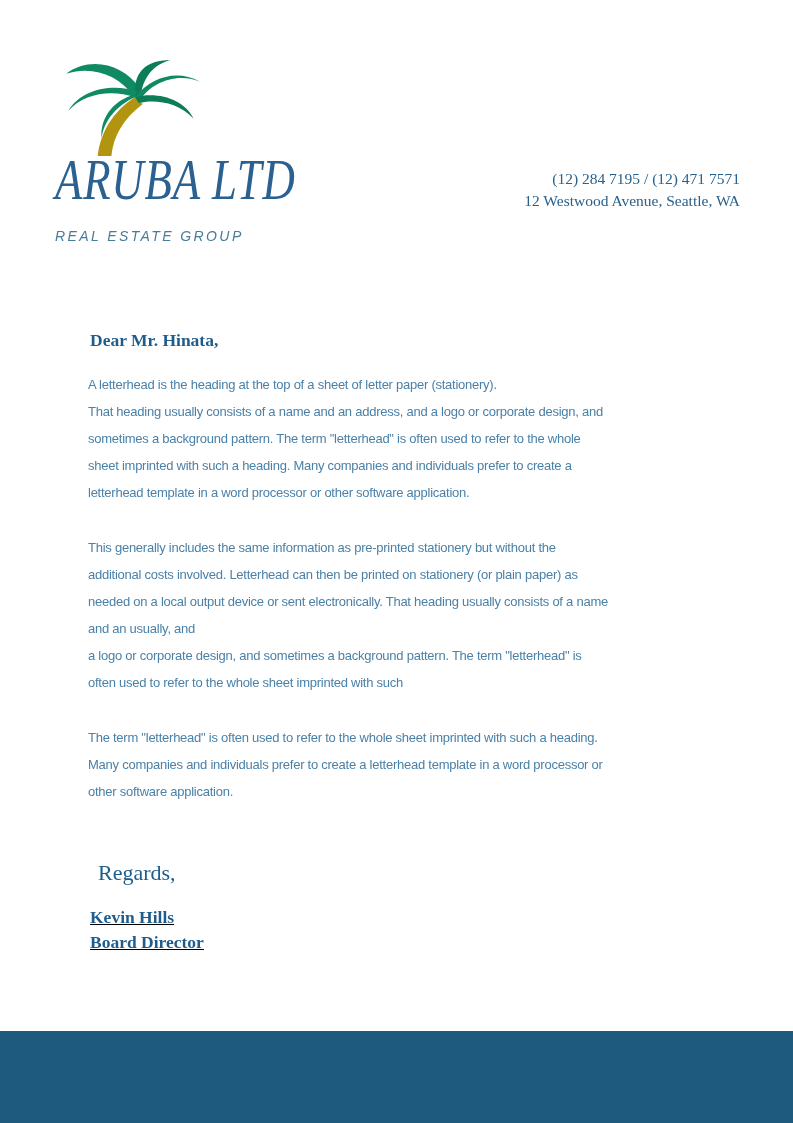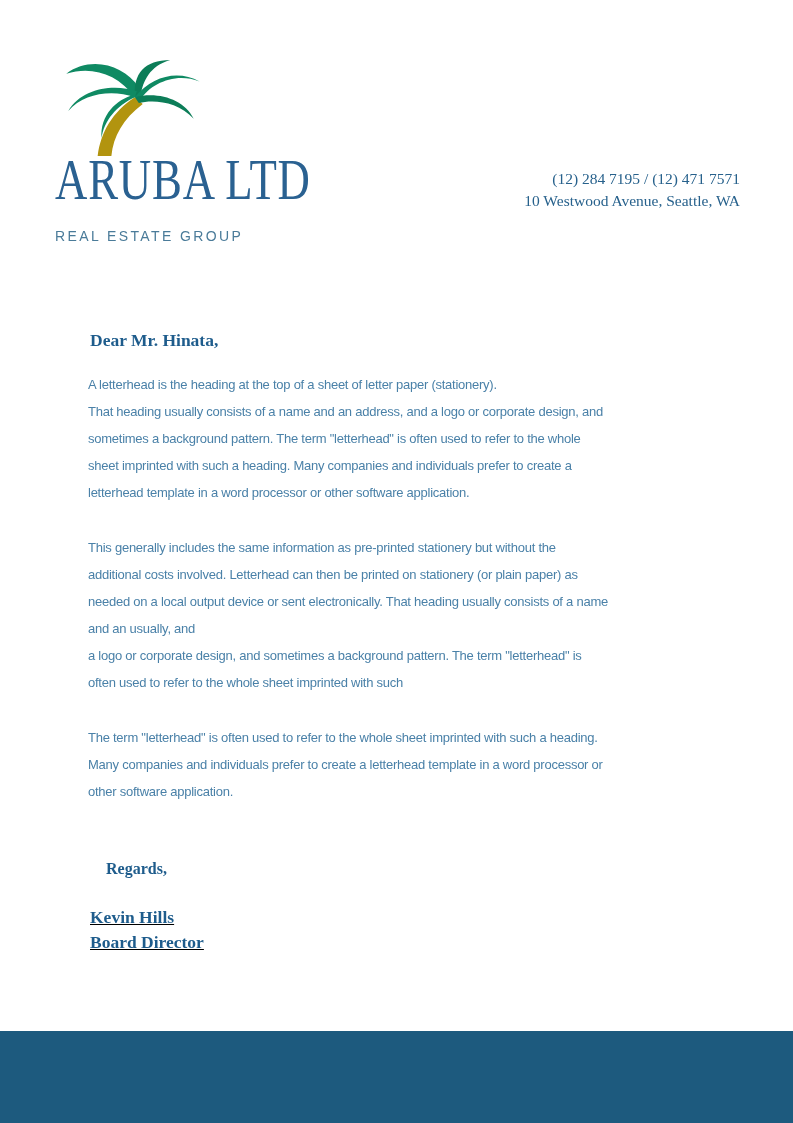--- a/index.html
+++ b/index.html
@@ -6,21 +6,21 @@
   .page {
     position:relative;
     width:793px; height:1123px;
     margin:0 auto;
     background:#ffffff;
     overflow:hidden;
     font-family:"Liberation Sans", sans-serif;
   }
 
   
-  .logo-block { position:absolute; left:55px; top:58px; width:290px; }
+  .logo-block { position:absolute; left:55px; top:58px; width:290px;font-style:italic; }
   .palm { display:block; width:150px; height:98px; }
   .company-name {
     margin-top:-4px;
     font-family:"Liberation Serif", serif;
     font-size:56px;
     line-height:56px;
     color:var(--brand-blue);
     letter-spacing:1px;
     transform:scaleX(0.8);
     transform-origin:left center;
@@ -58,24 +58,24 @@
   .paragraphs { position:absolute; top:371px; left:0; width:620px; }
   .para { margin:0 0 28px 0; }
   .line {
     font-size:13px;
     letter-spacing:-0.25px;
     line-height:27px;
     color:var(--body-text);
     white-space:nowrap;
   }
   .closing {
-    position:absolute; top:860px; left:18px;
+    position:absolute; top:860px; left:10px;
     font-family:"Liberation Serif", serif;
-    font-weight:bold;
-    font-size:16px;
+    font-weight:normal;
+    font-size:22px;
     color:var(--heading-text);
   }
   .signature { position:absolute; top:905px; left:2px;text-decoration:underline; }
   .sig-name, .sig-title {
     font-family:"Liberation Serif", serif;
     font-weight:bold;
     font-size:17.5px;
     line-height:25px;
     color:var(--heading-text);
     white-space:nowrap;
@@ -104,21 +104,21 @@
       <path d="M80,40 C104,34 130,42 140,62 C124,44 98,42 84,46 Z" fill="#0c7d58"></path>
       <path d="M80,40 C56,32 28,36 12,54 C26,30 60,26 82,34 Z" fill="#0f8a63"></path>
       <path d="M80,40 C62,48 48,64 46,82 C44,58 62,42 78,38 Z" fill="#0f8a63"></path>
     </svg>
     <div class="company-name">ARUBA LTD</div>
     <div class="tagline">REAL ESTATE GROUP</div>
   </div>
 
   <div class="contact">
     <div>(12) 284 7195 / (12) 471 7571</div>
-    <div>10 Westwood Avenue, Seattle, WA</div>
+    <div>12 Westwood Avenue, Seattle, WA</div>
   </div>
 
   <div class="letter">
     <div class="greeting">Dear Mr. Hinata,</div>
 
     <div class="paragraphs">
         <div class="para">
           <div class="line">A letterhead is the heading at the top of a sheet of letter paper (stationery).</div>
           <div class="line">That heading usually consists of a name and an address, and a logo or corporate design, and</div>
           <div class="line">sometimes a background pattern. The term "letterhead" is often used to refer to the whole</div>

